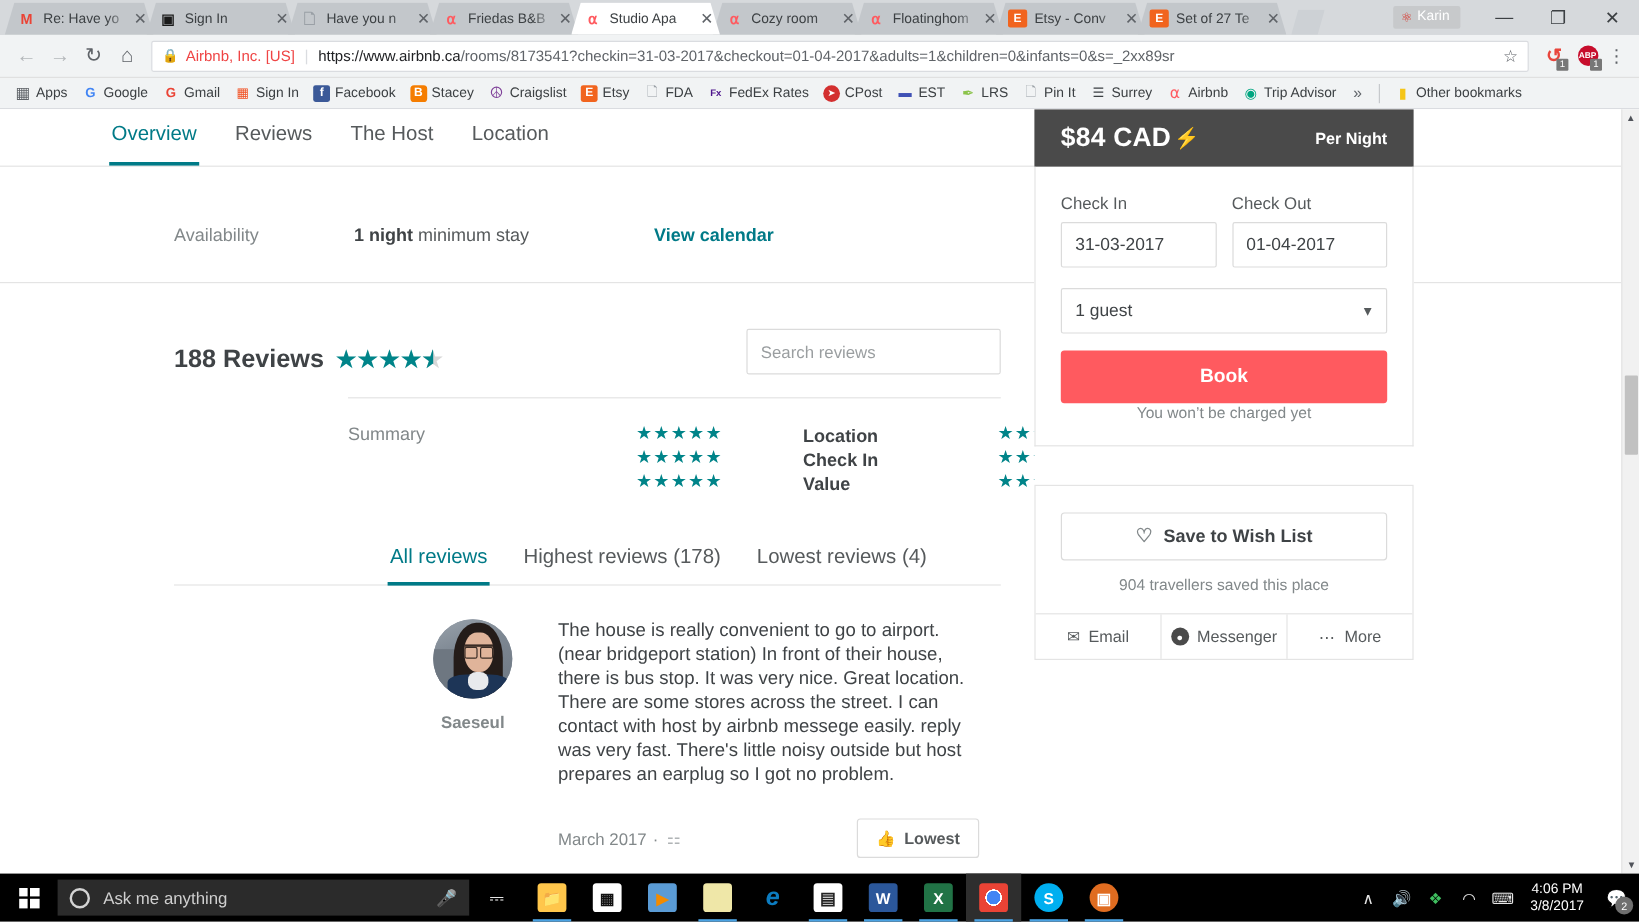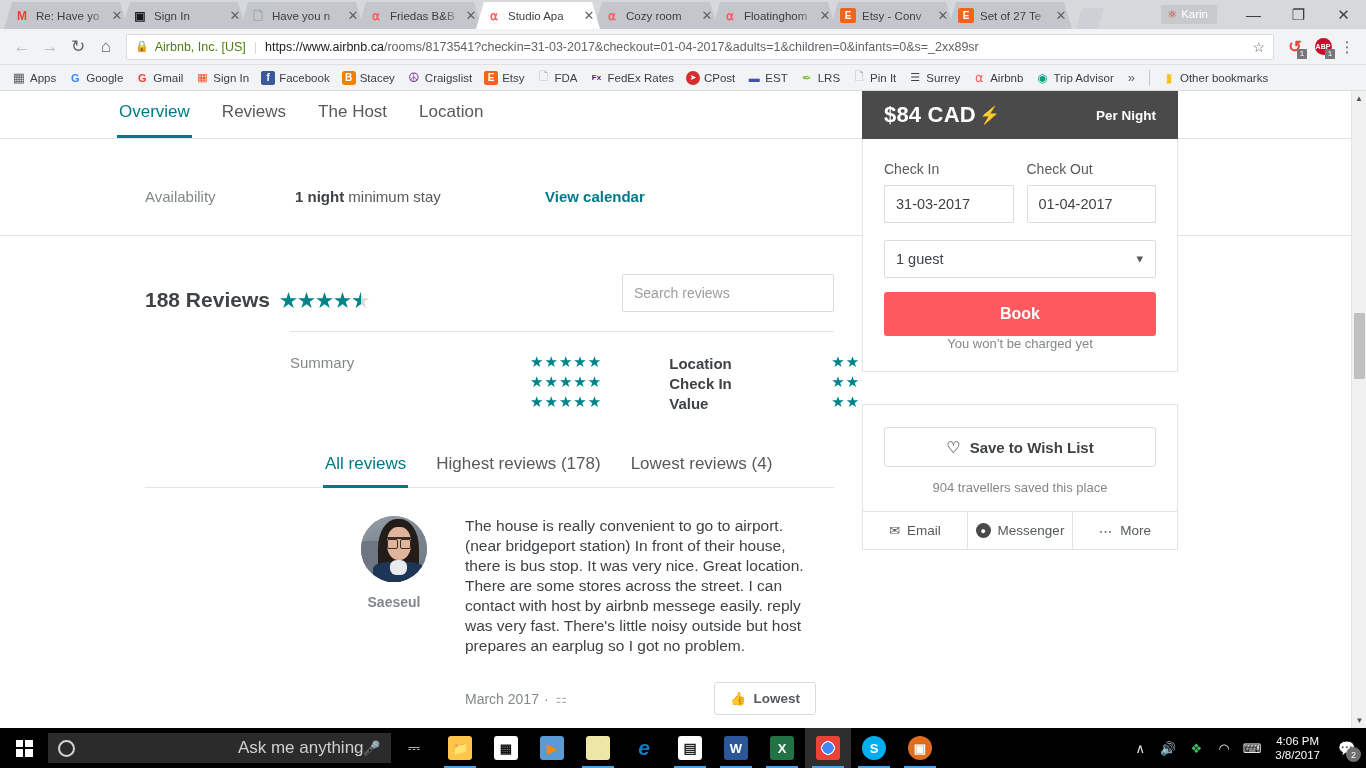--- a/index.html
+++ b/index.html
@@ -79,21 +79,21 @@
     color: #5f6368; font-size: 17px; cursor: pointer;
   }
   .navbtn.dim { color: #b4b7ba; }
   .omnibox {
     flex: 1 1 auto; height: 26px; background: #fff;
     border: 1px solid #dadce0; border-radius: 2px;
     display: flex; align-items: center; padding: 0 8px;
     margin: 0 6px; font-size: 13px; overflow: hidden;
   }
   .lock { color: #0b8043; font-size: 11px; margin-right: 6px; }
-  .secure-label { color: #4d7c0f; font-size: 12.5px; white-space: nowrap; }
+  .secure-label { color: #ef4444; font-size: 12.5px; white-space: nowrap; }
   .omni-sep { color: #dadce0; margin: 0 8px; }
   .url { color: #5f6368; white-space: nowrap; font-size: 12.5px; }
   .url b { color: #202124; font-weight: 400; }
   .star-ic { color: #5f6368; font-size: 14px; margin-left: auto; padding-left: 8px; }
   .ext {
     width: 26px; height: 26px; position: relative;
     display: flex; align-items: center; justify-content: center;
     margin-left: 2px; cursor: pointer;
   }
   .ext .cnt {
@@ -119,21 +119,21 @@
   
   .viewport {
     height: 637px; background: #fff; position: relative;
     overflow: hidden;
   }
   .page { position: absolute; inset: 0 15px 0 0; background: #fff; }
 
   
   .navtabs {
     height: 48px; border-bottom: 1px solid #e4e4e4;
-    display: flex; align-items: flex-start; padding-left: 117px; gap: 28px;
+    display: flex; align-items: flex-start; padding-left: 91px; gap: 28px;
     background: #fff;
   }
   .ntab {
     font-size: 17px; color: #565a5c; padding: 11px 2px 13px;
     border-bottom: 3px solid transparent; cursor: pointer; white-space: nowrap;
   }
   .ntab.active { color: #007a87; border-bottom-color: #007a87; }
 
   .avail-row {
     display: flex; align-items: center; padding: 18px 0 0 145px;
@@ -342,21 +342,21 @@
     grid-template-rows: 1fr 1fr; gap: 2px; }
   .winlogo i { background: #fff; display: block; }
   .cortana {
     width: 343px; height: 30px; background: #2b2b2b; display: flex;
     align-items: center; padding: 0 10px; cursor: text;
   }
   .cort-circle {
     width: 17px; height: 17px; border: 2px solid #d4d4d4; border-radius: 50%;
     flex: 0 0 17px; margin-right: 11px;
   }
-  .cort-text { color: #cfcfcf; font-size: 17px; flex: 1 1 auto; text-align: right; }
+  .cort-text { color: #cfcfcf; font-size: 14px; flex: 1 1 auto; }
   .mic { color: #a8a8a8; font-size: 14px; }
   .tb-icons { display: flex; align-items: center; height: 40px; }
   .tbi {
     width: 46px; height: 40px; display: flex; align-items: center; justify-content: center;
     position: relative; cursor: pointer;
   }
   .tbi.active { background: #2e2e2e; }
   .tbi.open::after {
     content: ""; position: absolute; bottom: 0; left: 7px; right: 7px;
     height: 2.5px; background: #4ba3e3;

